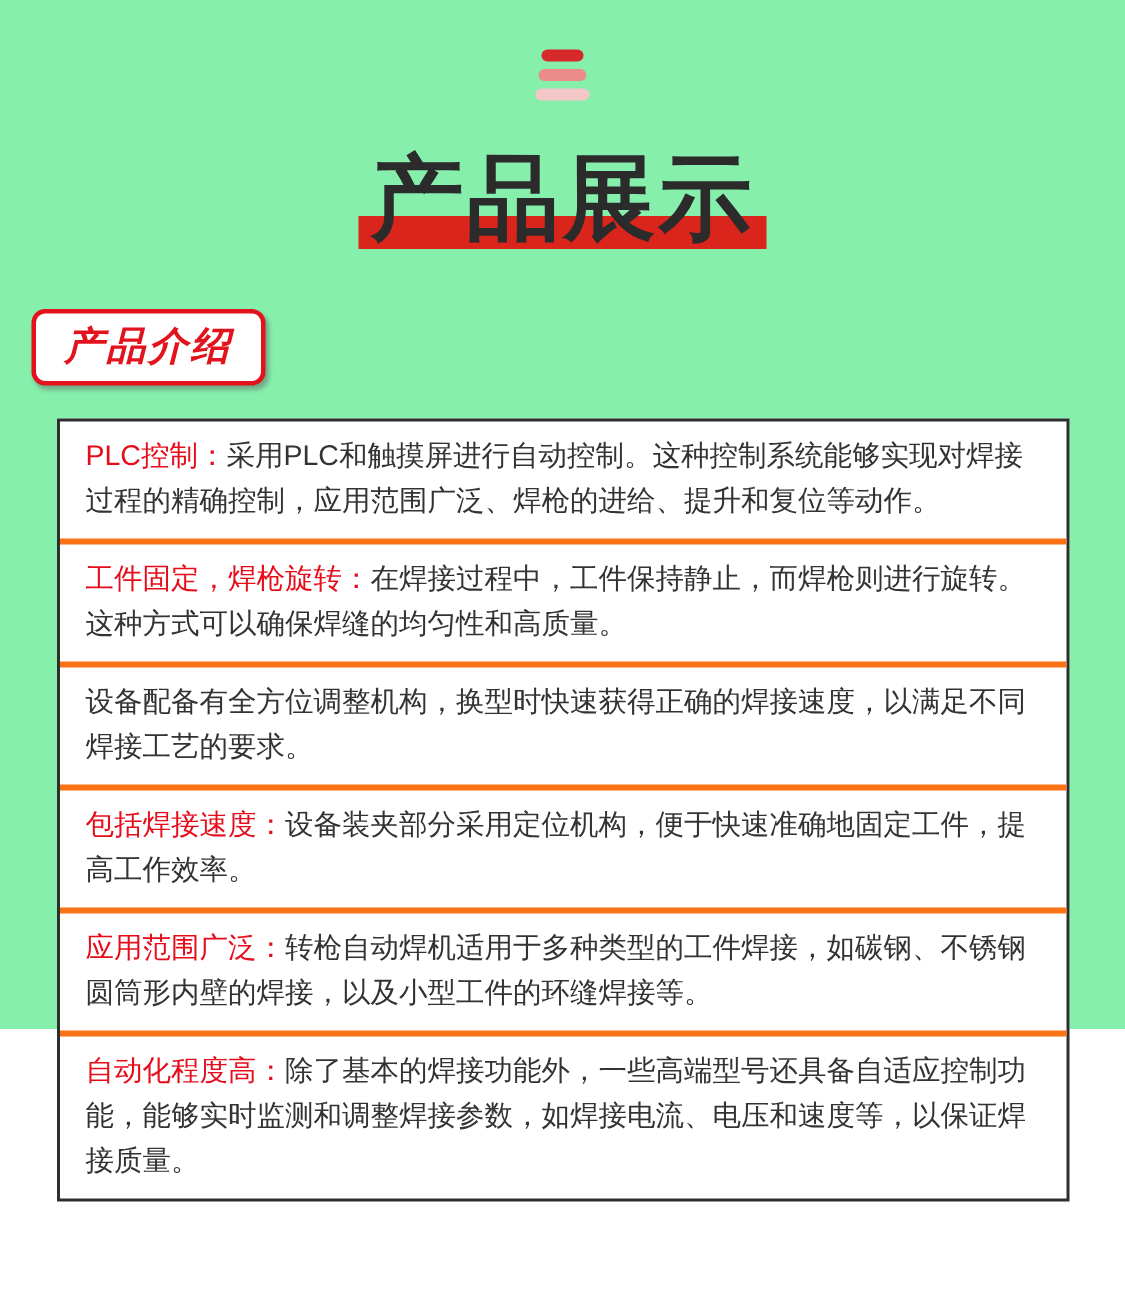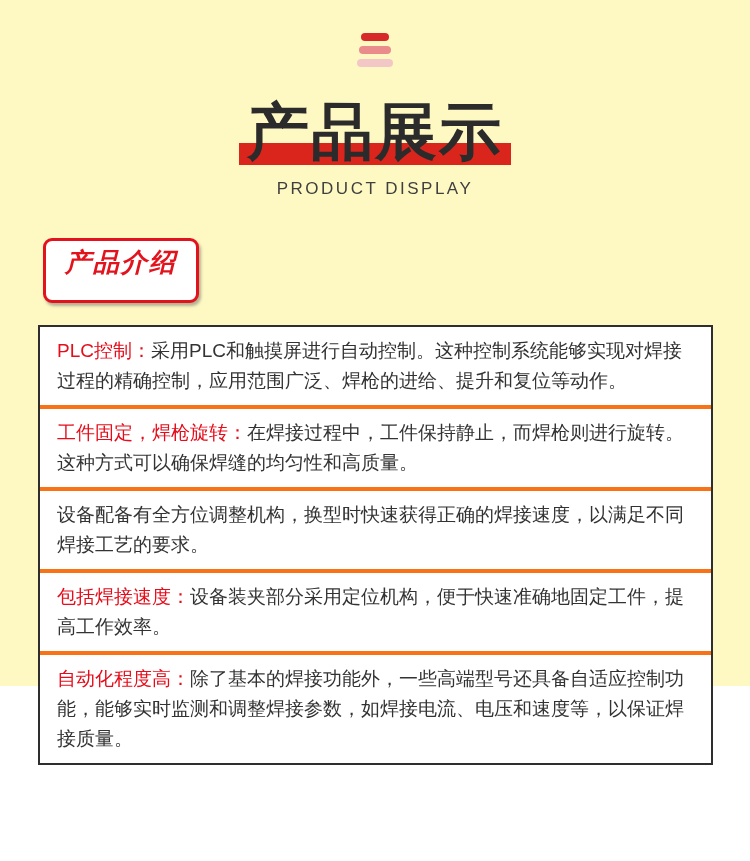--- a/index.html
+++ b/index.html
@@ -3,21 +3,21 @@
 <meta charset="utf-8">
 <style>
   * { margin: 0; padding: 0; box-sizing: border-box; }
   html, body { background: #ffffff; }
   body {
     width: 750px;
     height: 861px;
     font-family: "Liberation Sans", "DejaVu Sans", sans-serif;
     overflow: hidden;
   }
-  .page { width: 750px; height: 686px; background: #fef9c3; }
+  .page { width: 750px; height: 686px; background: #86efac; }
 
   
   .header { text-align: center; padding-top: 33px; }
   .deco-bars { display: inline-block; }
   .deco-bars .bar {
     display: block;
     height: 8px;
     border-radius: 4px;
     margin: 0 auto 5px auto;
   }
@@ -51,22 +51,22 @@
   .subtitle {
     margin-top: 13px;
     font-size: 17px;
     letter-spacing: 2.5px;
     color: #3f3f3f;
   }
 
   
   .label-box {
     display: inline-block;
-    margin: 39px 0 0 43px;
-    padding: 4px 19px 20px 19px;
+    margin: 39px 0 0 21px;
+    padding: 4px 19px 6px 19px;
     background: #ffffff;
     border: 3px solid #e3131d;
     border-radius: 9px;
     box-shadow: 2px 3px 3px rgba(90,90,90,0.45);
   }
   .label-box span {
     font-size: 26px;
     font-weight: bold;
     font-style: italic;
     color: #e3131d;
@@ -102,28 +102,28 @@
       <span class="bar b1"></span>
       <span class="bar b2"></span>
       <span class="bar b3"></span>
     </div>
     <div>
       <div class="title-wrap">
         <div class="red-strip"></div>
         <h1 class="page-title">产品展示</h1>
       </div>
     </div>
-    <div class="subtitle">PRODUCT DISPLAY</div>
   </header>
 
   <div class="label-box">
     <span>产品介绍</span>
   </div>
 
   <section class="intro-box">
     <div class="intro-row"><span class="hd">PLC控制：</span><span class="bd">采用PLC和触摸屏进行自动控制。这种控制系统能够实现对焊接过程的精确控制，应用范围广泛、焊枪的进给、提升和复位等动作。</span></div>
     <div class="intro-row"><span class="hd">工件固定，焊枪旋转：</span><span class="bd">在焊接过程中，工件保持静止，而焊枪则进行旋转。这种方式可以确保焊缝的均匀性和高质量。</span></div>
     <div class="intro-row"><span class="hd"></span><span class="bd">设备配备有全方位调整机构，换型时快速获得正确的焊接速度，以满足不同焊接工艺的要求。</span></div>
     <div class="intro-row"><span class="hd">包括焊接速度：</span><span class="bd">设备装夹部分采用定位机构，便于快速准确地固定工件，提高工作效率。</span></div>
+    <div class="intro-row"><span class="hd">应用范围广泛：</span><span class="bd">转枪自动焊机适用于多种类型的工件焊接，如碳钢、不锈钢圆筒形内壁的焊接，以及小型工件的环缝焊接等。</span></div>
     <div class="intro-row"><span class="hd">自动化程度高：</span><span class="bd">除了基本的焊接功能外，一些高端型号还具备自适应控制功能，能够实时监测和调整焊接参数，如焊接电流、电压和速度等，以保证焊接质量。</span></div>
   </section>
 
 </div>
 
 </body></html>

